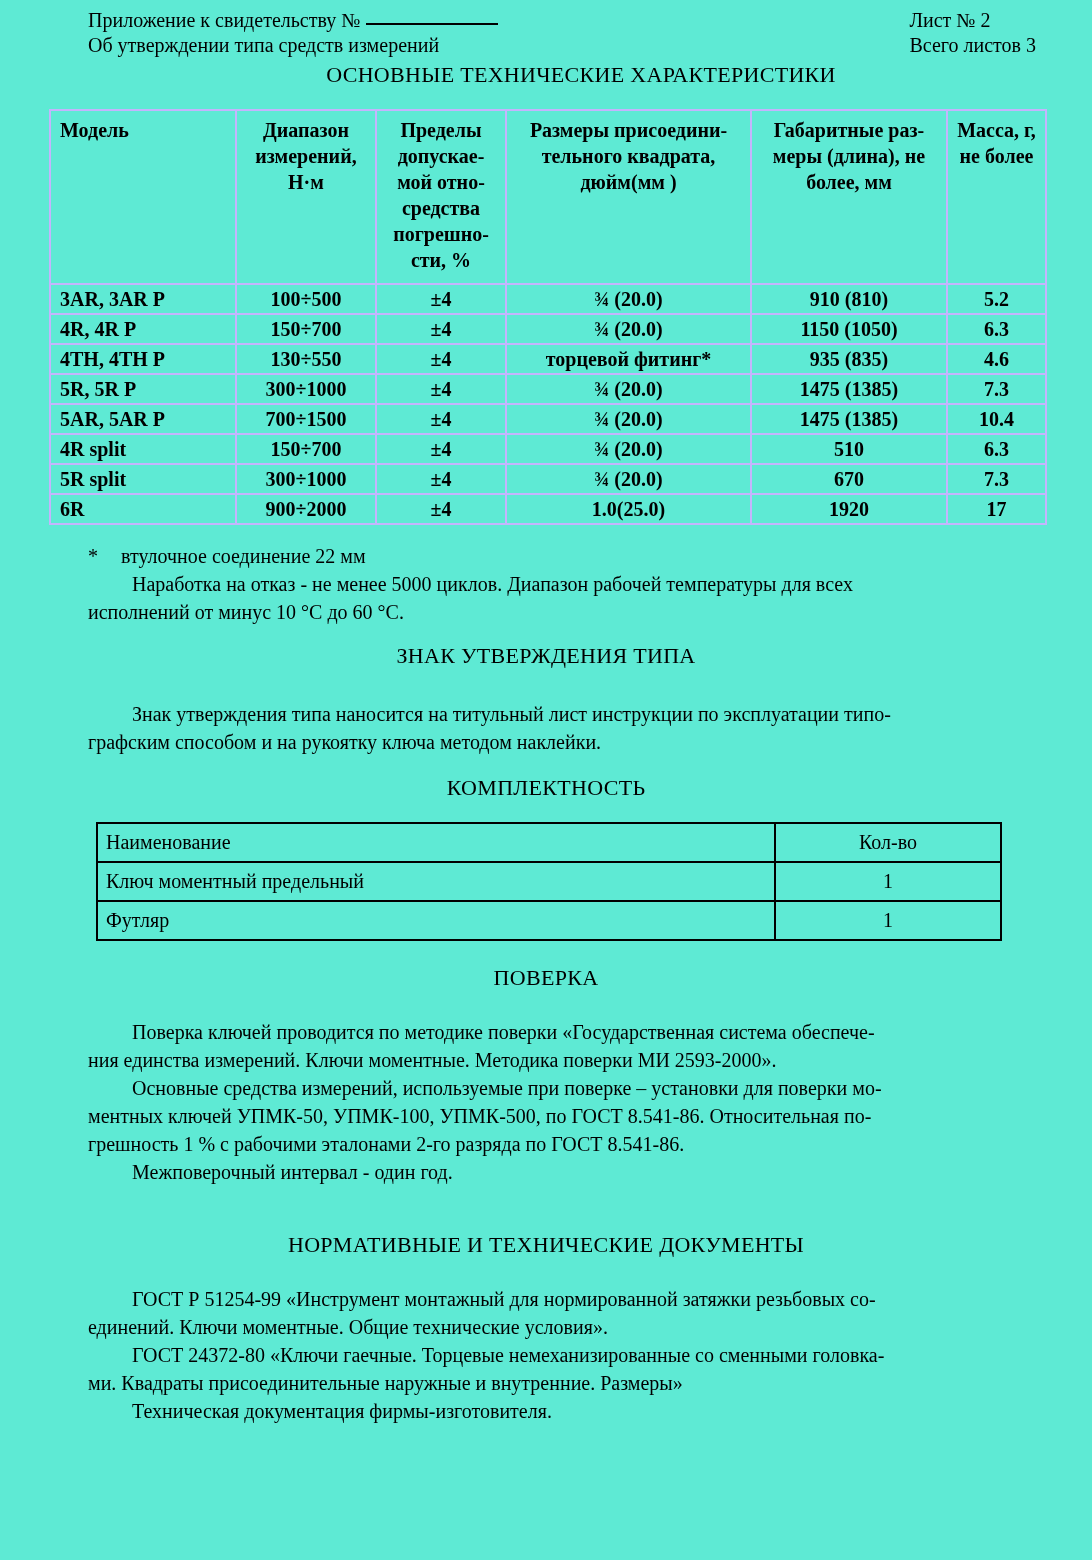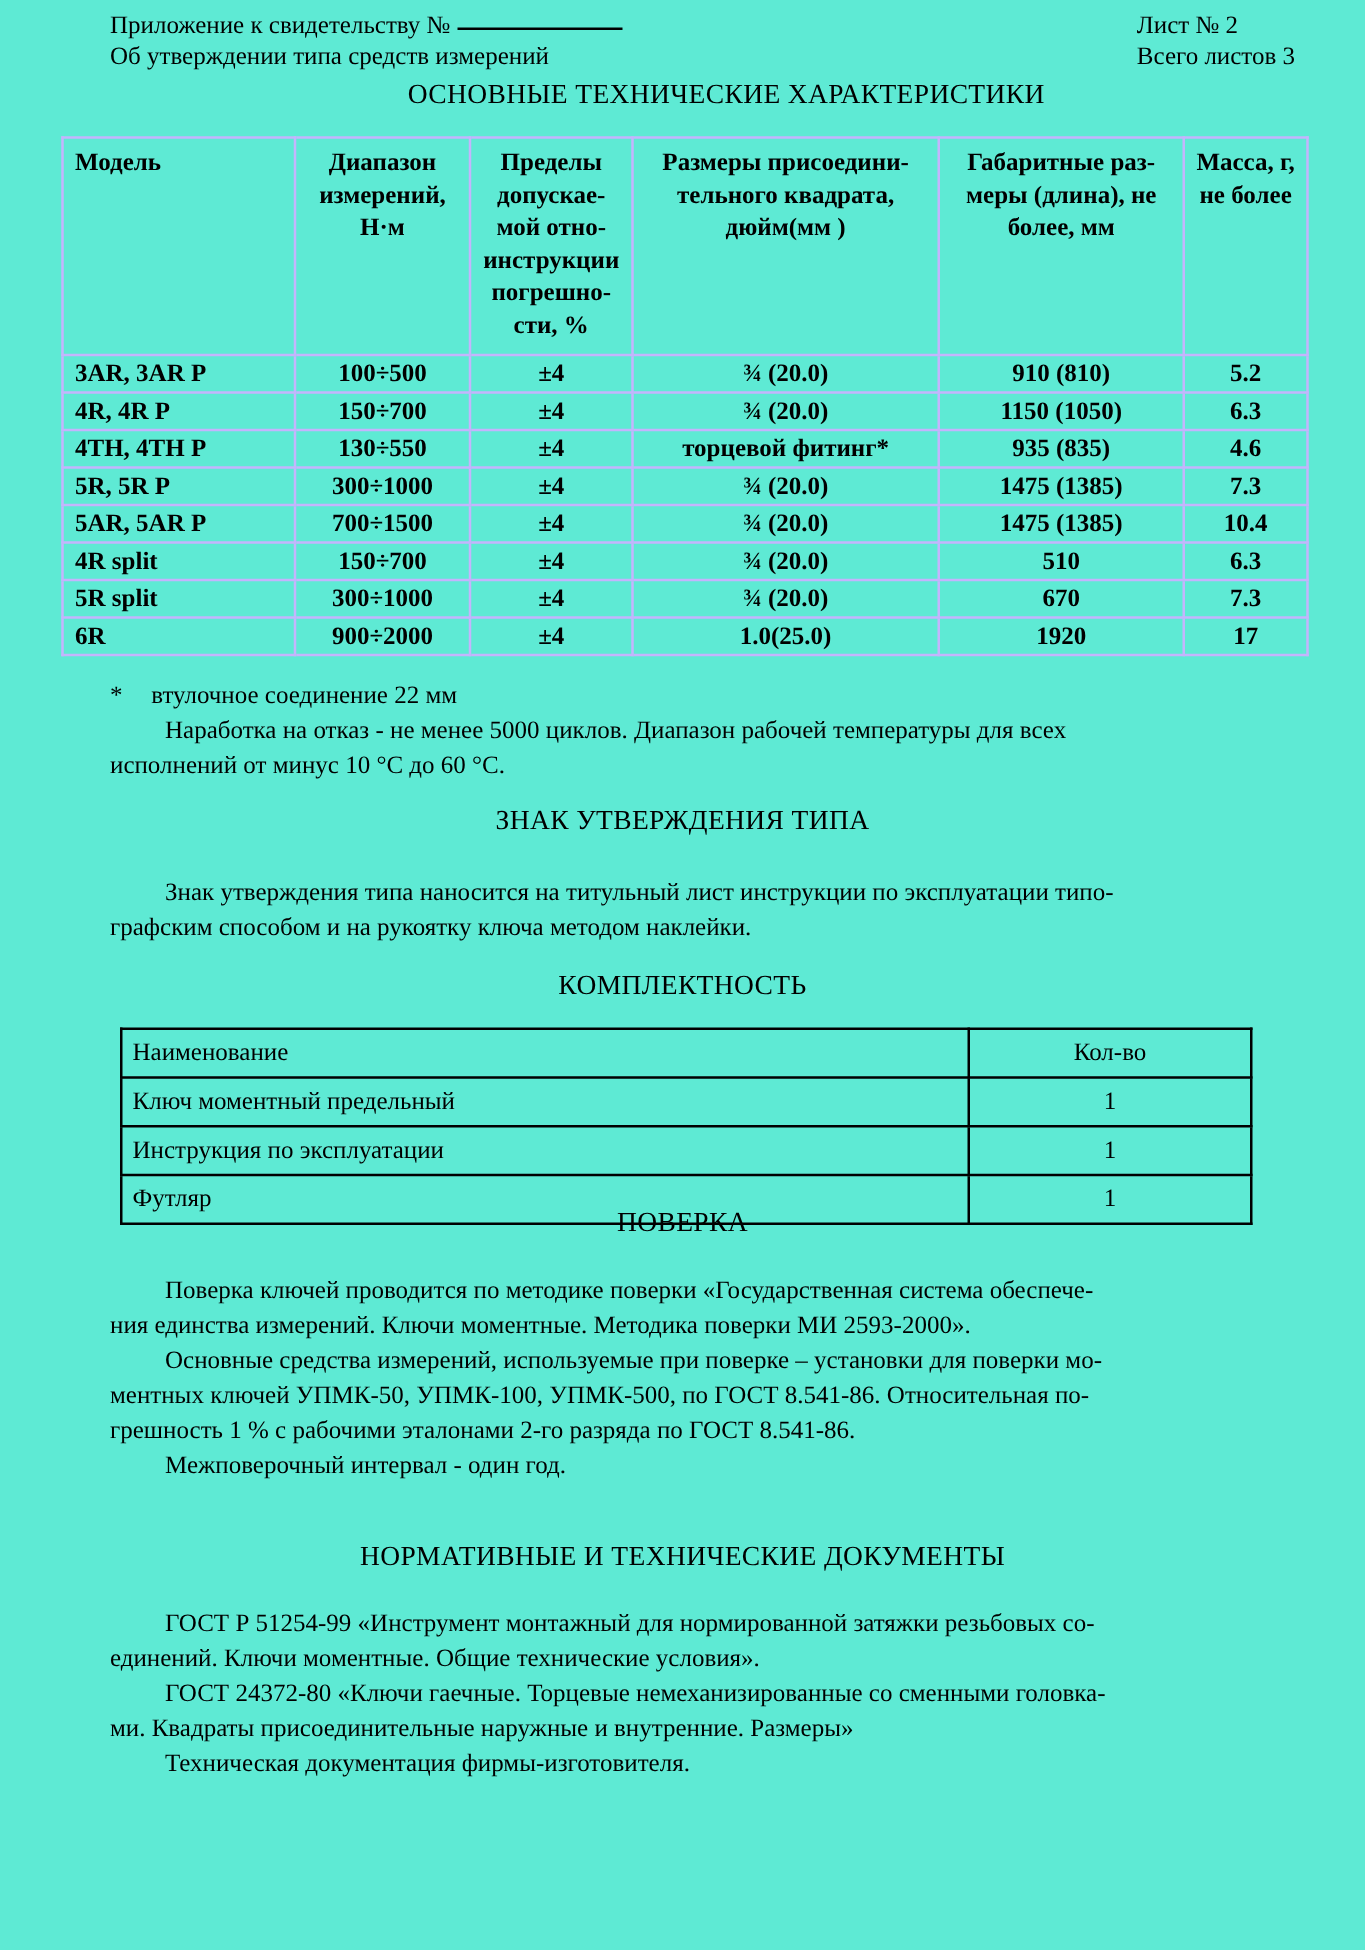--- a/index.html
+++ b/index.html
@@ -173,21 +173,21 @@
         </th>
         <th class="ctr-head">
           <div>Диапазон</div>
           <div>измерений,</div>
           <div>Н·м</div>
         </th>
         <th class="ctr-head">
           <div>Пределы</div>
           <div>допускае-</div>
           <div>мой отно-</div>
-          <div>инструкции</div>
+          <div>средства</div>
           <div>погрешно-</div>
           <div>сти, %</div>
         </th>
         <th class="ctr-head">
           <div>Размеры присоедини-</div>
           <div>тельного квадрата,</div>
           <div>дюйм(мм )</div>
         </th>
         <th class="ctr-head">
           <div>Габаритные раз-</div>
@@ -295,24 +295,20 @@
     <tbody>
       <tr>
         <td>Наименование</td>
         <td class="qty">Кол-во</td>
       </tr>
       <tr>
         <td>Ключ моментный  предельный</td>
         <td class="qty">1</td>
       </tr>
       <tr>
-        <td>Инструкция по эксплуатации</td>
-        <td class="qty">1</td>
-      </tr>
-      <tr>
         <td>Футляр</td>
         <td class="qty">1</td>
       </tr>
     </tbody>
   </table>
 
   <div class="section-title" style="position:absolute; top:965px; left:0; width:1092px;">ПОВЕРКА</div>
 
   <div class="para no-just" style="left:88px; top:1018px; width:930px;">
     <div><span class="indent"></span><span>Поверка ключей проводится по методике поверки «Государственная система обеспече-</span></div>

